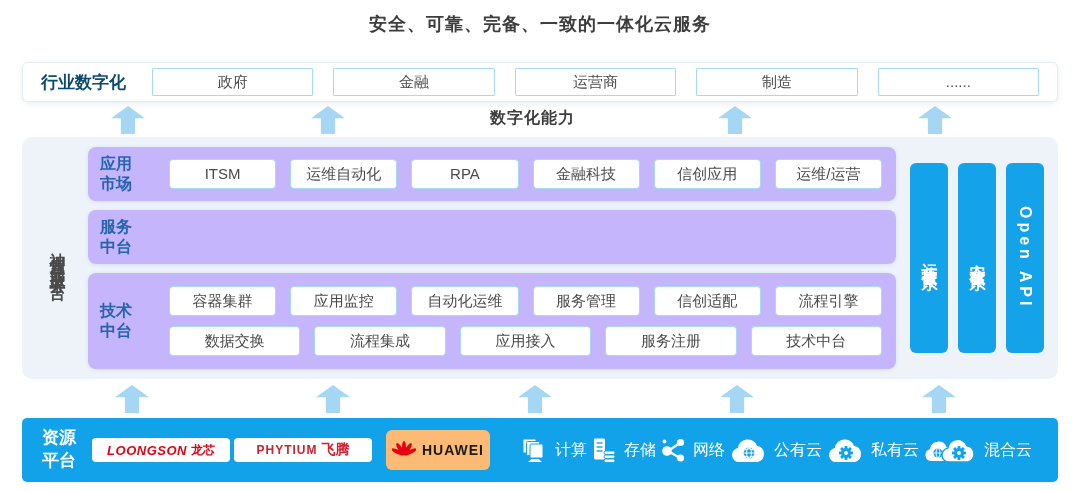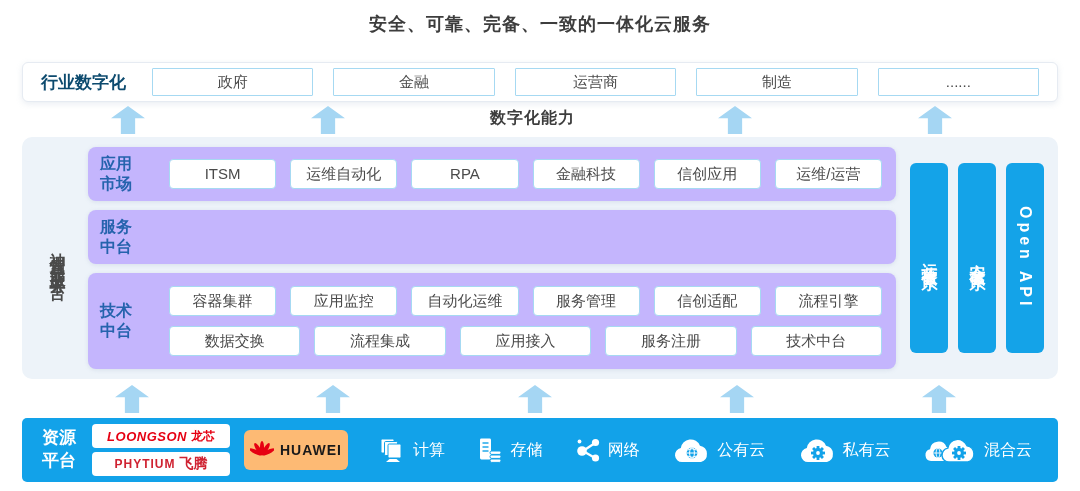--- a/index.html
+++ b/index.html
@@ -41,21 +41,21 @@
         border:1px solid #a6d9f2;border-radius:4px;font-size:15px;color:#4a4a4a;white-space:nowrap;}
   .side-bars{display:flex;gap:10px;align-self:center;height:190px;margin-left:4px;}
   .side-bar{width:38px;background:#14a3e8;border-radius:6px;display:flex;align-items:center;
             justify-content:center;writing-mode:vertical-rl;color:#fff;font-size:16px;
             font-weight:bold;letter-spacing:4px;}
   
   .resource-bar{position:absolute;left:22px;right:22px;top:418px;height:64px;background:#12a2e9;
                 border-radius:5px;display:flex;align-items:center;padding:0 20px;gap:14px;
                 box-sizing:border-box;}
   .resource-label{width:36px;font-size:17px;font-weight:bold;color:#fff;line-height:1.35;flex:none;}
-  .vendor-stack{display:flex;flex-direction:column;gap:4px;flex:none;}
+  .vendor-stack{display:flex;flex-direction:row;gap:4px;flex:none;}
   .vendor-chip{background:#fff;border-radius:4px;height:24px;width:138px;display:flex;
                align-items:center;justify-content:center;gap:4px;}
   .loongson-latin{color:#e60012;font-weight:bold;font-style:italic;font-size:13px;letter-spacing:.5px;}
   .loongson-cjk{color:#e60012;font-weight:bold;font-size:12px;}
   .phytium-latin{color:#cf2231;font-weight:bold;font-size:12px;letter-spacing:1px;}
   .phytium-cjk{color:#cf2231;font-weight:bold;font-size:14px;}
   .huawei-chip{background:#fdba74;border-radius:6px;height:40px;width:104px;display:flex;
                align-items:center;justify-content:center;gap:6px;flex:none;}
   .huawei-text{color:#1a1a1a;font-weight:bold;font-size:14px;letter-spacing:1px;}
   .resource-items{flex:1;display:flex;align-items:center;justify-content:space-between;

